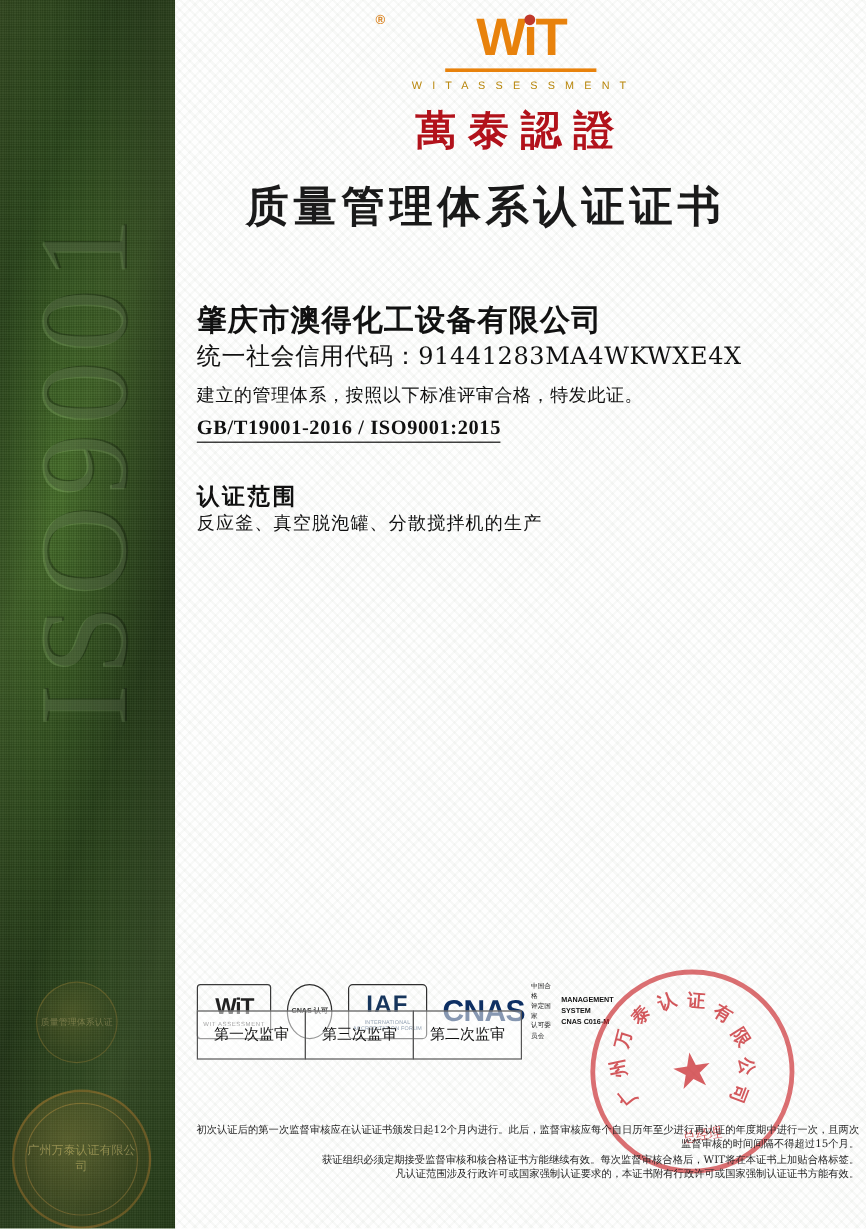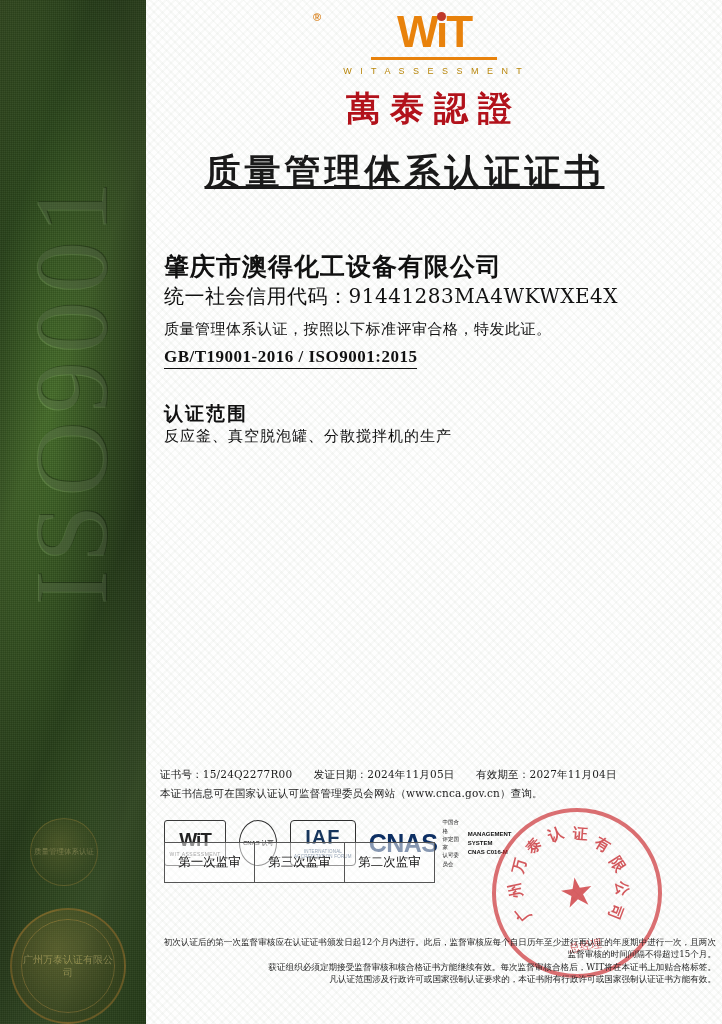--- a/index.html
+++ b/index.html
@@ -137,21 +137,20 @@
     position: absolute;
     left: 146px;
     top: 148px;
     width: 517px;
     text-align: center;
     font-family: "DejaVu Serif", serif;
     font-size: 36px;
     font-weight: bold;
     letter-spacing: 4px;
     color: #1a1a1a;
-    text-decoration: underline;
   }
 
   
   .content {
     position: absolute;
     left: 164px;
     top: 250px;
     width: 540px;
     color: #111;
   }
@@ -440,34 +439,26 @@
     <div class="logo-bar"></div>
     <div class="logo-sub">W I T   A S S E S S M E N T</div>
     <div class="logo-cn">萬泰認證</div>
   </div>
 
   <div class="main-title">质量管理体系认证证书</div>
 
   <div class="content">
     <div class="company">肇庆市澳得化工设备有限公司</div>
     <div class="credit-code">统一社会信用代码：91441283MA4WKWXE4X</div>
-    <div class="statement">质量管理体系认证，按照以下标准评审合格，特发此证。</div>
+    <div class="statement">建立的管理体系，按照以下标准评审合格，特发此证。</div>
     <div><span class="standard">GB/T19001-2016 / ISO9001:2015</span></div>
     <div class="scope-title">认证范围</div>
     <div class="scope-body">反应釜、真空脱泡罐、分散搅拌机的生产</div>
   </div>
 
-  <div class="meta">
-    <div class="meta-row1">
-      <span>证书号：15/24Q2277R00</span>
-      <span>发证日期：2024年11月05日</span>
-      <span>有效期至：2027年11月04日</span>
-    </div>
-    <div class="meta-row2">本证书信息可在国家认证认可监督管理委员会网站（www.cnca.gov.cn）查询。</div>
-  </div>
 
   <div class="logos">
     <div class="mark-wit">
       <div class="big">WiT</div>
       <div class="small">WIT ASSESSMENT</div>
     </div>
     <div class="mark-cnas-sq">
       <span>CNAS 认可</span>
     </div>
     <div class="mark-iaf">

